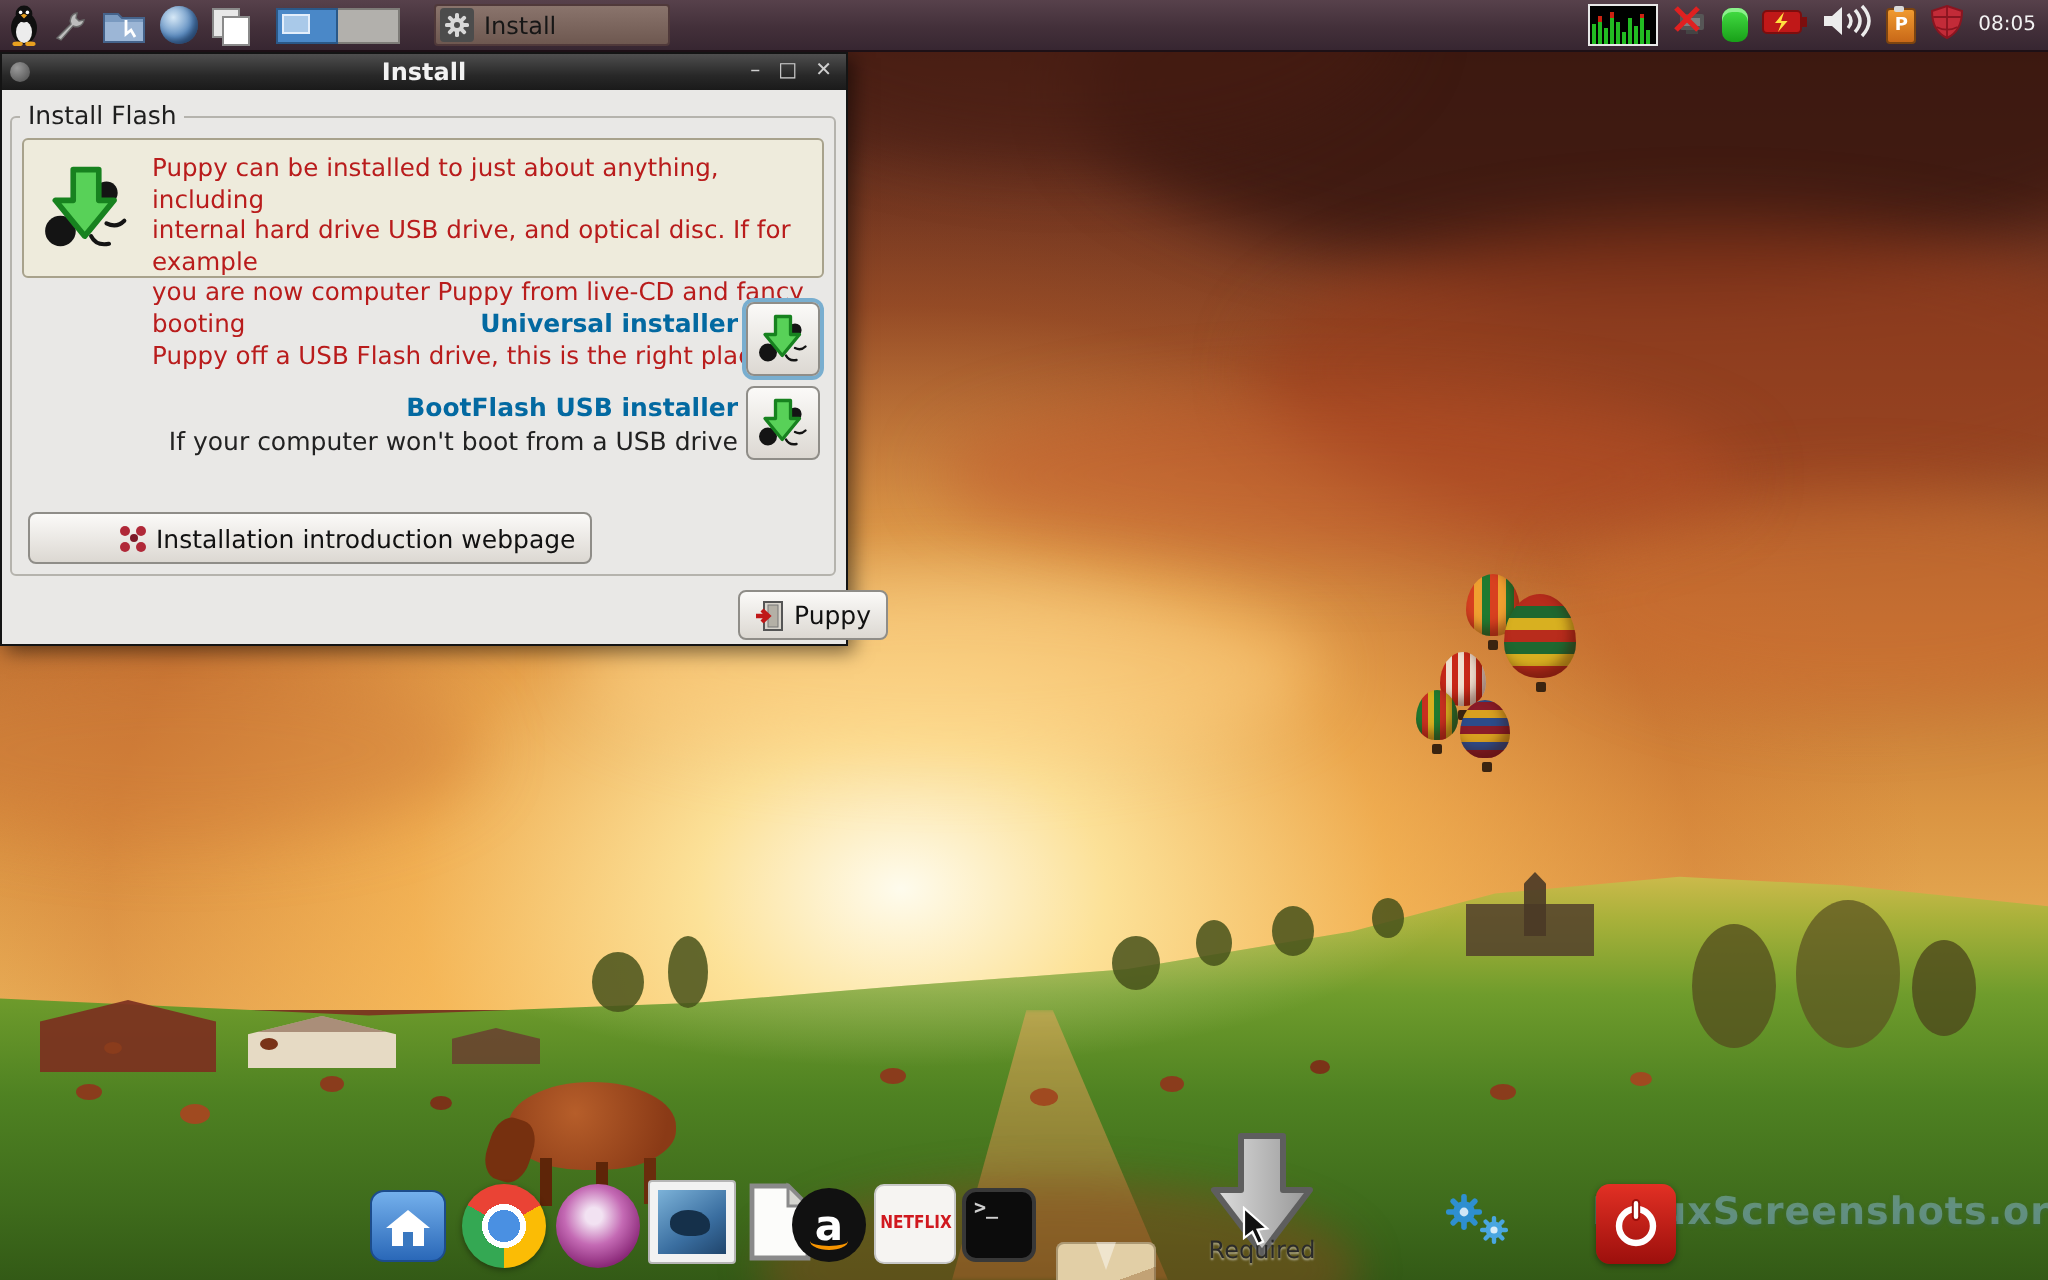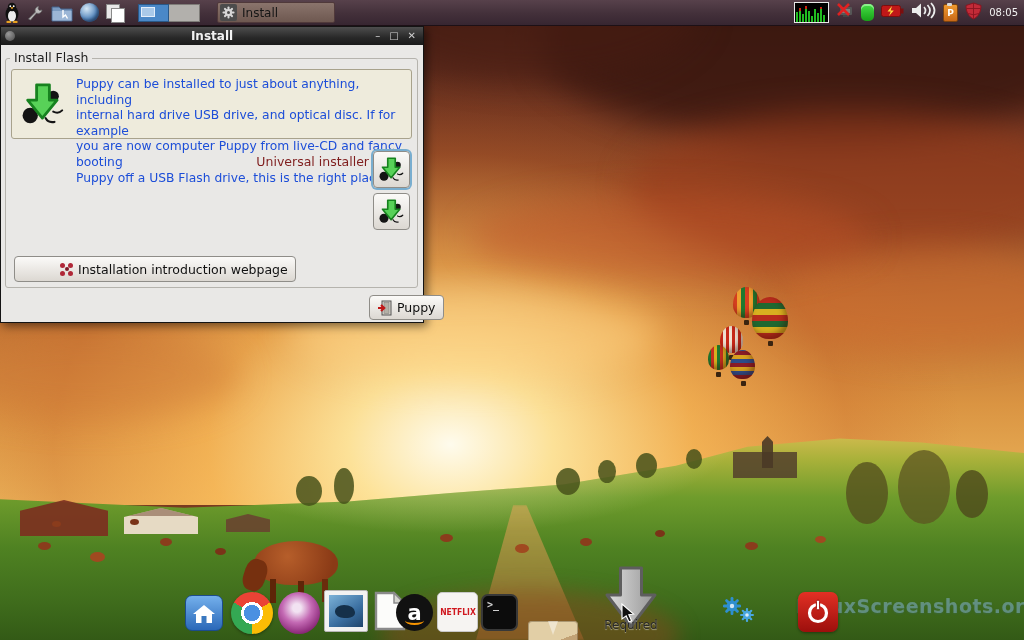--- a/index.html
+++ b/index.html
@@ -60,23 +60,23 @@
     border:1px solid #141414;box-sizing:border-box;box-shadow:3px 3px 9px rgba(0,0,0,.5);}
   #tb{position:relative;height:18px;background:linear-gradient(#4e4e4e,#282828 60%,#1a1a1a);display:flex;align-items:center;}
   #tb .wicon{width:10px;height:10px;margin-left:4px;border-radius:50%;background:radial-gradient(circle at 35% 30%,#9a9a9a,#4a4a4a);}
   #tb .wtitle{position:absolute;left:0;right:0;text-align:center;font-size:12px;font-weight:bold;color:#f2f2f2;}
   #tb .ctrls{margin-left:auto;display:flex;gap:9px;padding-right:7px;z-index:1;}
   #tb .ctrls span{color:#cfcfcf;font-size:10px;line-height:10px;}
   .grp{position:absolute;left:4px;right:5px;top:31px;bottom:34px;border:1px solid #b5b3ad;border-radius:3px;}
   .grplab{position:absolute;left:9px;top:23px;background:#e9e8e6;padding:0 4px;font-size:12.5px;color:#1e1e1e;}
   .infobox{position:absolute;left:10px;top:42px;width:401px;height:70px;background:#eeebdc;
     border:1px solid #a8a28c;border-radius:3px;box-sizing:border-box;}
-  .infobox .lines{position:absolute;left:64px;top:7px;font-size:12.3px;line-height:15.6px;color:#1d4ed8;}
+  .infobox .lines{position:absolute;left:64px;top:7px;font-size:12.3px;line-height:15.6px;color:#b91c1c;}
   .instrow{position:absolute;left:60px;width:308px;text-align:right;}
-  .instrow .t{font-size:12.5px;font-weight:normal;color:#7f1d1d;line-height:17px;}
+  .instrow .t{font-size:12.5px;font-weight:bold;color:#0369a1;line-height:17px;}
   .instrow .s{font-size:12.5px;color:#222;line-height:17px;}
   .ibtn{position:absolute;left:372px;width:37px;height:37px;background:linear-gradient(#fbfaf8,#dcd8d2);
     border:1px solid #8f8d88;border-radius:4px;display:flex;align-items:center;justify-content:center;box-sizing:border-box;}
   .ibtn.focus{box-shadow:0 0 0 2px #79aecf;}
   .btn{display:inline-flex;align-items:center;gap:4px;background:linear-gradient(#fbfaf8,#dcd8d2);
     border:1px solid #8f8d88;border-radius:4px;font-size:12.5px;color:#111;padding:0 7px;height:26px;box-sizing:border-box;}
   #webbtn{position:absolute;left:13px;top:229px;padding-left:44px;}
   #quitbtn{position:absolute;left:368px;top:268px;height:25px;}
   .dots{position:relative;width:15px;height:15px;}
   .dots i{position:absolute;border-radius:50%;background:#b02838;}
@@ -409,20 +409,24 @@
     </div>
     <div class="ibtn focus" style="top:124px;">
       <svg width="27" height="27" viewBox="0 0 36 36">
         <circle cx="8" cy="27" r="6" fill="#141414"></circle>
           <circle cx="26" cy="12" r="4.4" fill="#141414"></circle>
         <path d="M13 3 h10 v12 h6 L17.5 29 L6 15 h7 z" fill="#58d158" stroke="#17821f" stroke-width="2.2" stroke-linejoin="round"></path>
         <path d="M20 29 q2 4 7 3 M26 24 q4 2 7 -1" stroke="#141414" stroke-width="1.6" fill="none" stroke-linecap="round"></path>
       </svg>
     </div>
 
+    <div class="instrow" style="top:168px;">
+      <div class="t">BootFlash USB installer</div>
+      <div class="s">If your computer won't boot from a USB drive</div>
+    </div>
     <div class="ibtn" style="top:166px;">
       <svg width="27" height="27" viewBox="0 0 36 36">
         <circle cx="8" cy="27" r="6" fill="#141414"></circle>
           <circle cx="26" cy="12" r="4.4" fill="#141414"></circle>
         <path d="M13 3 h10 v12 h6 L17.5 29 L6 15 h7 z" fill="#58d158" stroke="#17821f" stroke-width="2.2" stroke-linejoin="round"></path>
         <path d="M20 29 q2 4 7 3 M26 24 q4 2 7 -1" stroke="#141414" stroke-width="1.6" fill="none" stroke-linecap="round"></path>
       </svg>
     </div>
 
     <div class="btn" id="webbtn">

